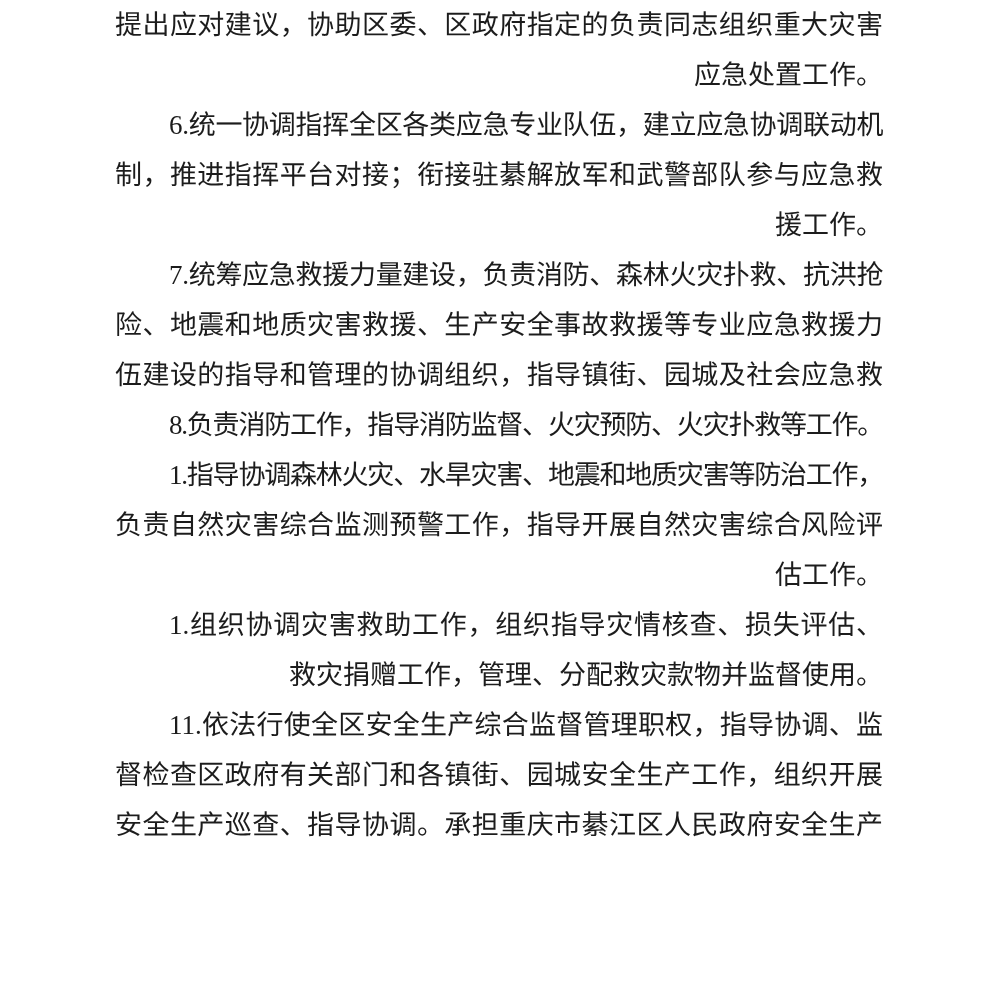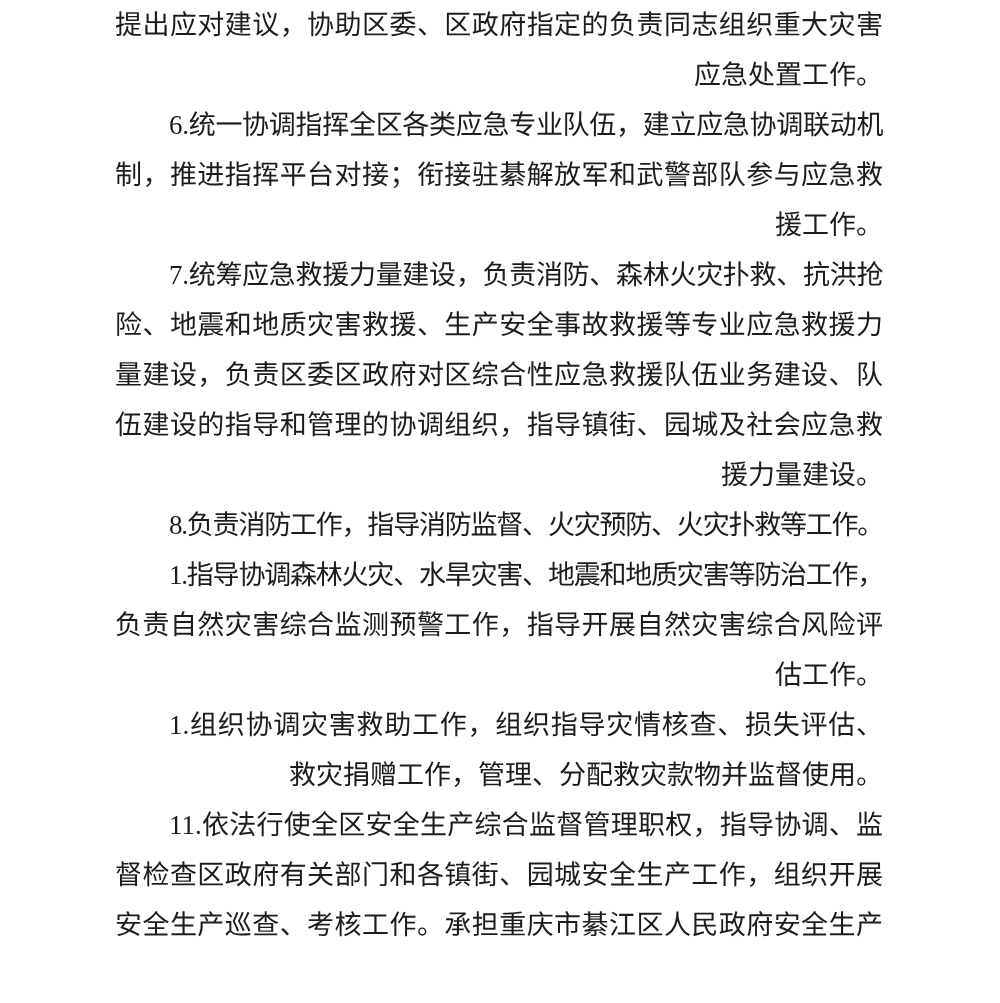--- a/index.html
+++ b/index.html
@@ -43,26 +43,24 @@
 
 <main class="page">
   <div class="textblock">
       <div class="line justify">提出应对建议，协助区委、区政府指定的负责同志组织重大灾害</div>
       <div class="line">应急处置工作。</div>
       <div class="line indent justify" style="letter-spacing: -0.29px;">6.统一协调指挥全区各类应急专业队伍，建立应急协调联动机</div>
       <div class="line justify">制，推进指挥平台对接；衔接驻綦解放军和武警部队参与应急救</div>
       <div class="line">援工作。</div>
       <div class="line indent justify" style="letter-spacing: -0.29px;">7.统筹应急救援力量建设，负责消防、森林火灾扑救、抗洪抢</div>
       <div class="line justify">险、地震和地质灾害救援、生产安全事故救援等专业应急救援力</div>
-      <div class="line justify">量建设，负责区委区政府对区综合性应急救援队伍业务建设、队</div>
       <div class="line justify">伍建设的指导和管理的协调组织，指导镇街、园城及社会应急救</div>
-      <div class="line">援力量建设。</div>
       <div class="line indent" style="letter-spacing: -1.21px;">8.负责消防工作，指导消防监督、火灾预防、火灾扑救等工作。</div>
       <div class="line indent justify" style="letter-spacing: -1.21px;">1.指导协调森林火灾、水旱灾害、地震和地质灾害等防治工作，</div>
       <div class="line justify">负责自然灾害综合监测预警工作，指导开展自然灾害综合风险评</div>
       <div class="line">估工作。</div>
       <div class="line indent justify">1.组织协调灾害救助工作，组织指导灾情核查、损失评估、</div>
       <div class="line">救灾捐赠工作，管理、分配救灾款物并监督使用。</div>
       <div class="line indent justify">11.依法行使全区安全生产综合监督管理职权，指导协调、监</div>
       <div class="line justify">督检查区政府有关部门和各镇街、园城安全生产工作，组织开展</div>
-      <div class="line justify">安全生产巡查、考核工作。承担重庆市綦江区人民政府安全生产</div>
+      <div class="line justify">安全生产巡查、指导协调。承担重庆市綦江区人民政府安全生产</div>
     </div>
 </main>
 
 </body></html>

